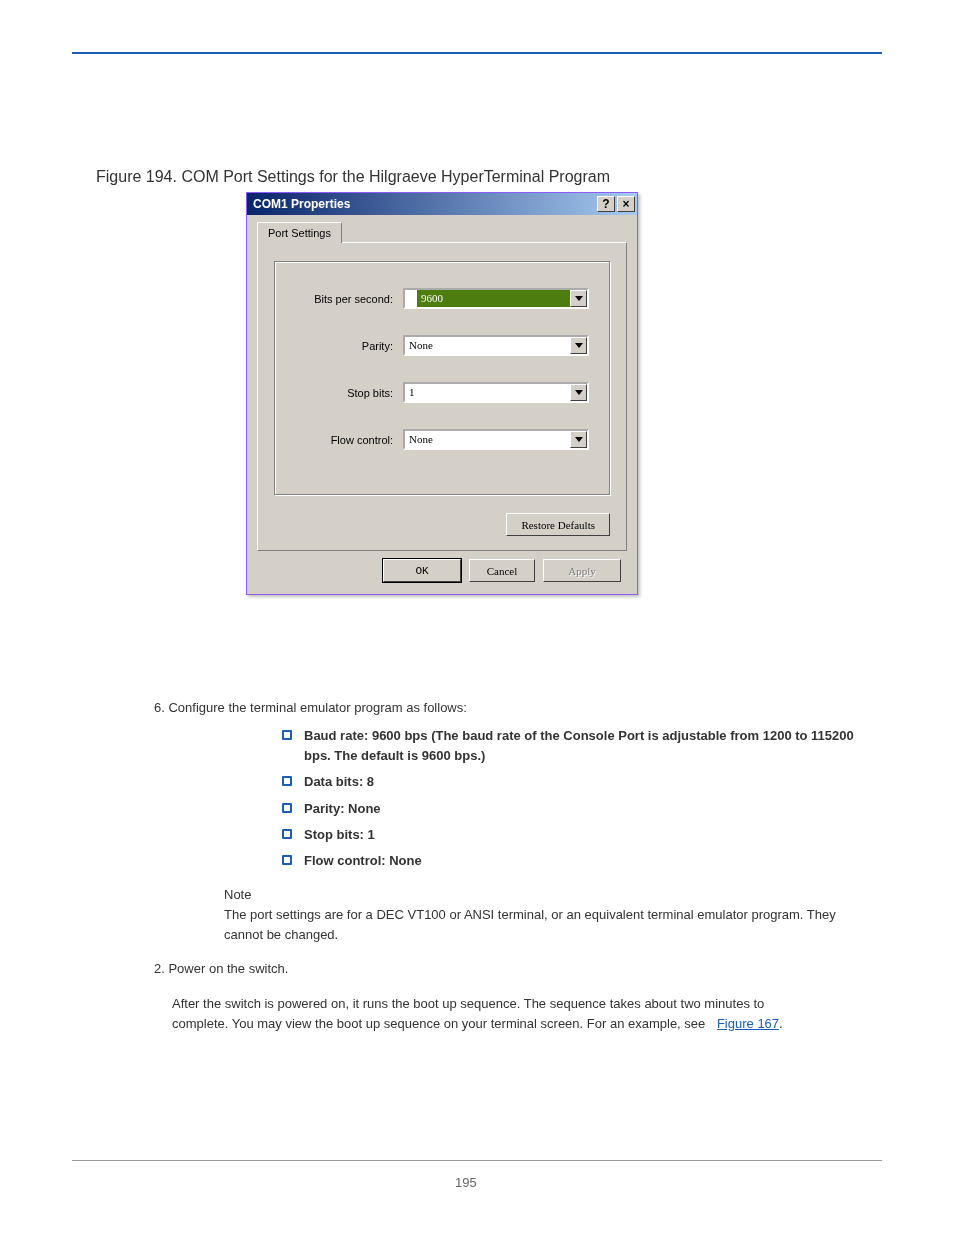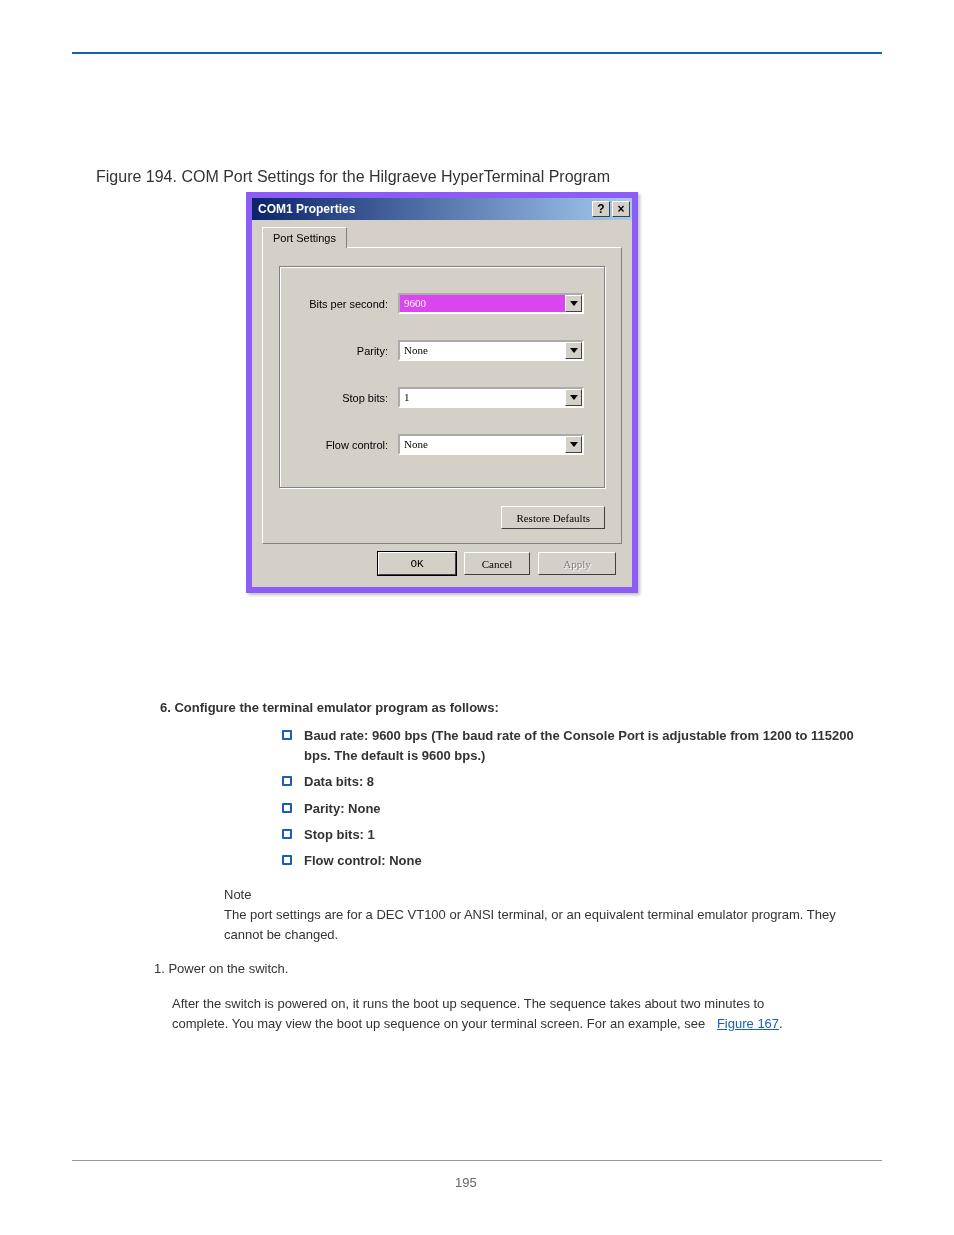--- a/index.html
+++ b/index.html
@@ -43,21 +43,21 @@
     color: #333;
   }
 
   
   .dialog {
     position: absolute;
     left: 246px;
     top: 192px;
     width: 392px;
     background: #d4d0c8;
-    border: 6px solid #8b5cf6;
+    border: 1px solid #8b5cf6;
     box-shadow: 2px 2px 3px rgba(0,0,0,.25);
   }
   .titlebar {
     height: 22px;
     background: linear-gradient(to right, #0a246a, #a6caf0);
     display: flex;
     align-items: center;
     padding: 0 2px 0 6px;
     color: #fff;
     font: bold 12px Tahoma, sans-serif;
@@ -86,34 +86,34 @@
     position:relative; top:1px; z-index:2;
   }
   .tab-body {
     border:1px solid #808080;
     border-top-color:#fff; border-left-color:#fff;
     padding: 18px 16px 14px 16px;
   }
   .groupbox {
     border:1px solid #808080;
     box-shadow: inset 1px 1px 0 #fff, 1px 1px 0 #fff;
-    padding: 26px 20px 32px 20px;
+    padding: 26px 20px 44px 20px;
   }
   .field-row { display:flex; align-items:center; margin-bottom: 26px;}
   .field-row:last-of-type{margin-bottom:0;}
   .field-label { flex:1; text-align:right; padding-right:10px;}
   .combo {
     width: 186px;
     height: 21px;
     border: 2px inset #fff;
     background:#fff;
     display:flex;
     align-items:stretch;
   }
-  .combo.sel .combo-text { background:#d946ef; color:#fff; }
+  .combo.sel .combo-text { background:#4d7c0f; color:#fff;margin-left:12px; }
   .combo-text { flex:1; padding: 2px 4px; font:11px Tahoma; white-space:nowrap; overflow:hidden;}
   .combo-btn {
     width:17px;
     background:#d4d0c8;
     border:1px solid #fff;
     border-right-color:#404040; border-bottom-color:#404040;
     display:flex;align-items:center;justify-content:center;
   }
   .tri { width:0;height:0;border-left:4px solid transparent;border-right:4px solid transparent;border-top:5px solid #000;}
   .btn {
@@ -125,21 +125,21 @@
     font:11px Tahoma;
     display:inline-flex;align-items:center;justify-content:center;
   }
   .btn.default { box-shadow: 0 0 0 1px #000; font-family: Liberation Mono, monospace; }
   .btn.disabled { color:#808080; text-shadow:1px 1px 0 #fff;}
   .restore-row{ text-align:right; margin-top:18px;}
   .button-row{ display:flex; justify-content:flex-end; gap:8px; padding:8px 6px 2px 6px;}
 
   
   .body-text { position:absolute; left:154px; top:698px; width:700px; font-size:13px; color:#333; line-height:1.55;}
-  .step-label { margin: 0 0 8px 6px; font-weight: bold; }
+  .step-label { margin: 0 0 8px 0; }
   ul.settings { list-style:none; margin:0 0 14px 128px; padding:0;font-weight:bold;}
   ul.settings li { margin:6px 0; display:flex; align-items:flex-start;}
   ul.settings li .bullet {
     width:10px;height:10px;border:2px solid #1a5fb4;border-radius:1px;margin:4px 12px 0 0;flex-shrink:0;
   }
   .para { margin: 14px 0; width: 640px;}
   .para.indent { margin-left: 70px; }
   .link { color:#1a5fb4; text-decoration:underline;margin-left:8px; }
 </style>
 </head>
@@ -238,21 +238,21 @@
         <span class="bullet"></span>
         <span>Flow control: None</span>
       </li>
   </ul>
 
   <div class="para indent">
     <div>Note</div>
     <div>The port settings are for a DEC VT100 or ANSI terminal, or an equivalent terminal emulator program. They cannot be changed.</div>
   </div>
 
-  <p class="para">1. Power on the switch.</p>
+  <p class="para">2. Power on the switch.</p>
 
   <p class="para" style="margin-left:18px">
     <span>After the switch is powered on, it runs the boot up sequence. The sequence takes about two minutes to complete. You may view the boot up sequence on your terminal screen. For an example, see </span>
     <span class="link">Figure 167</span><span>.</span>
   </p>
 </div>
 
 <div class="bottom-rule"></div>
 <div class="page-number">195</div>
 

